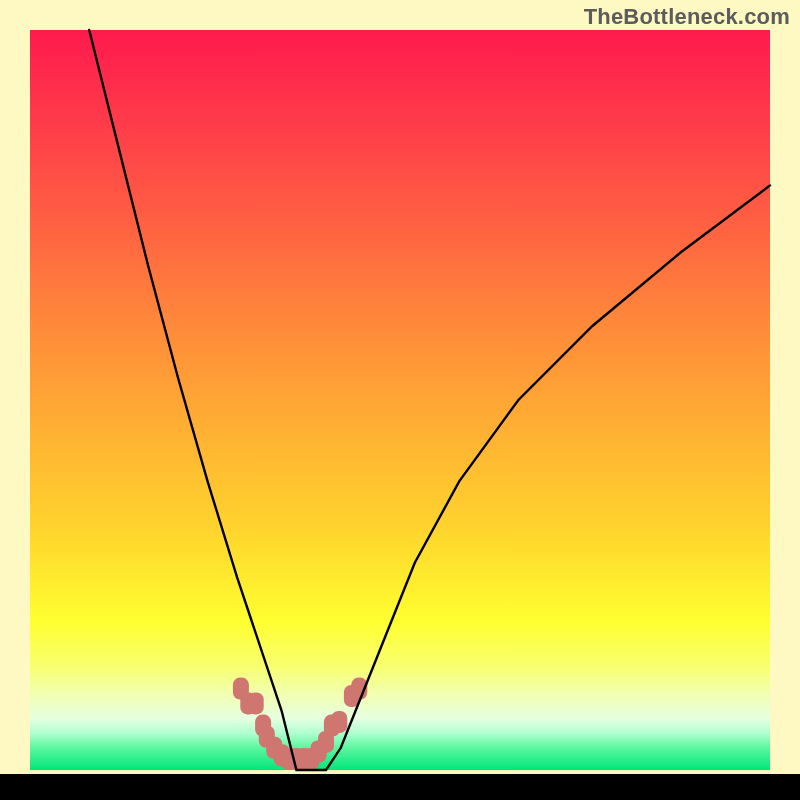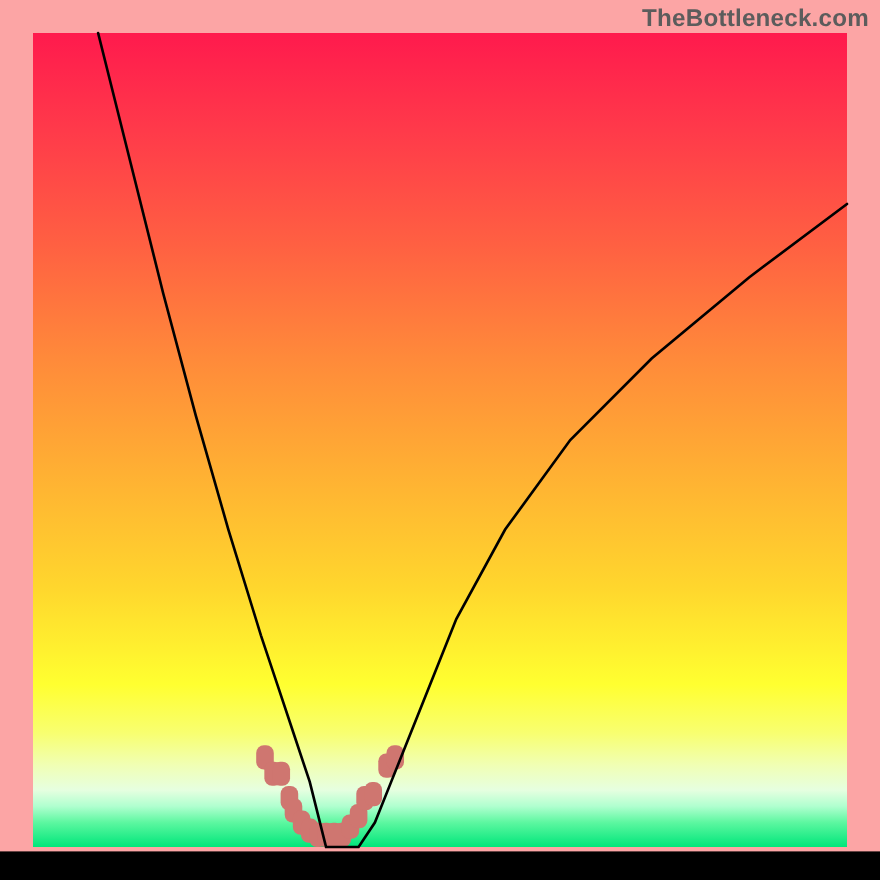--- a/index.html
+++ b/index.html
@@ -9,21 +9,21 @@
     height: 800px;
     background: #000;
     overflow: hidden;
   }
   .frame {
     position: absolute;
     left: 0;
     top: 0;
     width: 800px;
     height: 774px;
-    background: #fca5a5;
+    background: #fef9c3;
   }
   .plot-area {
     position: absolute;
     left: 30px;
     top: 30px;
     width: 740px;
     height: 740px;
     background: linear-gradient(to bottom,
       #ff1a4d 0%,
       #ff3a4a 12%,

